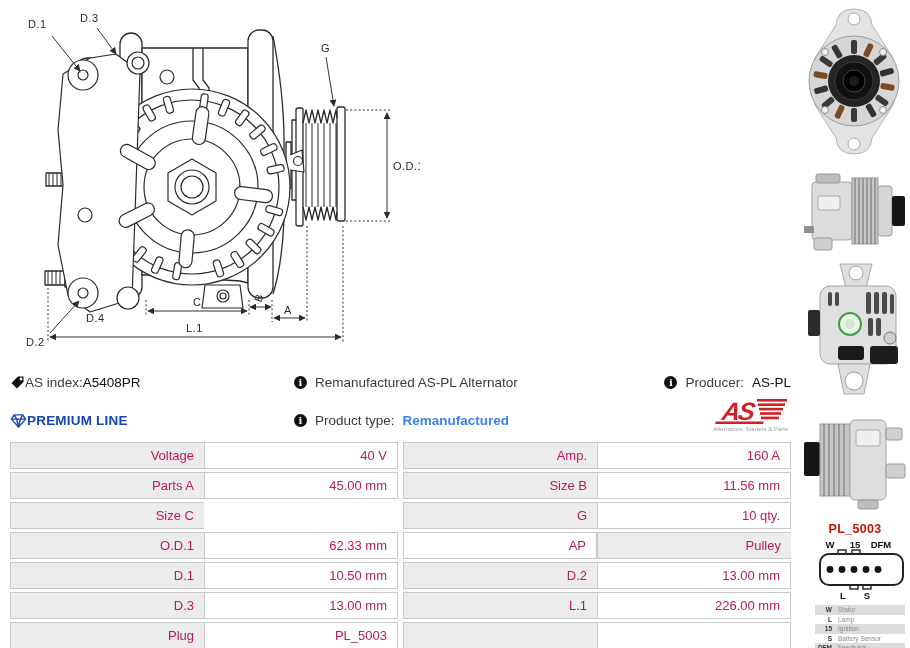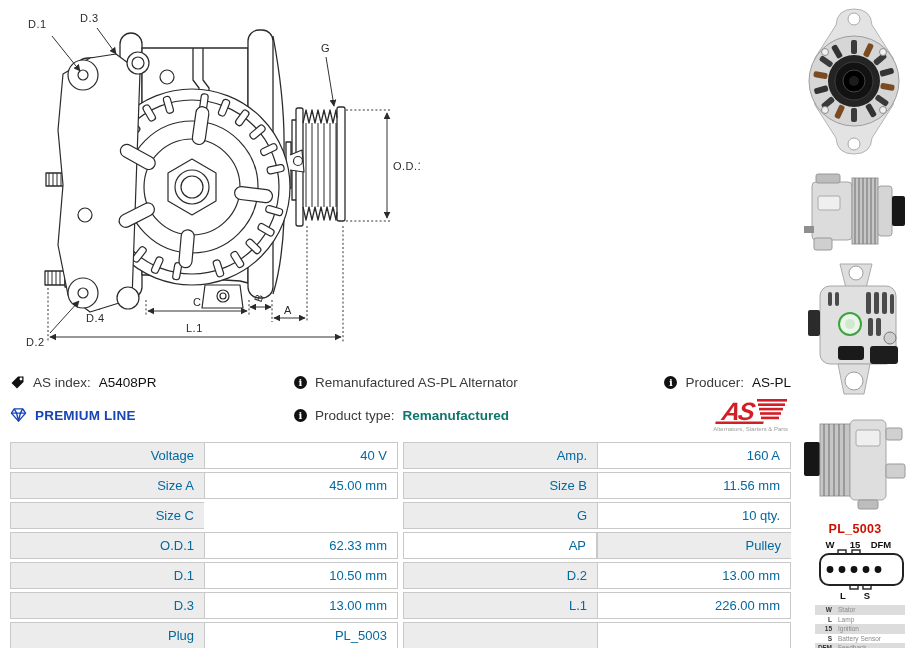--- a/index.html
+++ b/index.html
@@ -13,38 +13,38 @@
   .dim-label{font-size:11px;fill:#2b2b2b;letter-spacing:.5px;}
 
   
   .photos{position:absolute;left:798px;top:0;width:112px;display:flex;flex-direction:column;align-items:center;}
   .photos svg{display:block;}
 
   
   .info{position:absolute;left:10px;top:369px;width:781px;font-size:13.5px;}
   .info-row{display:flex;align-items:center;height:17px;}
   .info-row.r1{margin-top:5px;}
-  .info-row.r2{margin-top:15px;align-items:flex-end;}
-  .info-col1{width:284px;display:flex;align-items:center;gap:8px;}
+  .info-row.r2{margin-top:21px;}
+  .info-col1{width:284px;display:flex;align-items:center;}
   .info-col2{flex:1;display:flex;align-items:center;gap:8px;}
   .info-col3{margin-left:auto;display:flex;align-items:center;gap:8px;}
   .b{font-weight:normal;color:#101010;}
   .premium{color:#1845b5;font-weight:bold;letter-spacing:.2px;}
-  .green{color:#0f766e;font-weight:bold;}
+  .green{color:#3b82f6;font-weight:bold;}
   .info-icon{width:13px;height:13px;border-radius:50%;background:#111;color:#fff;
              display:inline-flex;align-items:center;justify-content:center;
              font-family:"DejaVu Serif",serif;font-size:10px;font-weight:bold;flex:0 0 13px;}
   .as-logo{position:absolute;right:0;top:28px;width:96px;height:36px;}
 
   
   .spec-table{position:absolute;left:10px;top:442px;width:781px;}
   .trow{display:grid;grid-template-columns:1fr 1fr;column-gap:5px;margin-bottom:3px;}
   .half{display:grid;grid-template-columns:1fr 1fr;}
   .cell{height:25px;line-height:25px;font-size:13px;text-align:right;padding-right:10px;
-        border:1px solid #c9c9c9;color:#0369a1;background:#fff;overflow:hidden;}
+        border:1px solid #c9c9c9;color:#be185d;background:#fff;overflow:hidden;}
   .cell.label{background:#ececec;border-right:none;}
 
   
   .plug{position:absolute;left:799px;top:515px;width:112px;}
   .plug-title{text-align:center;color:#cc1100;font-weight:bold;font-size:12.5px;margin-top:7px;letter-spacing:.3px;}
   .plug svg{display:block;margin-top:2px;}
   .legend{margin-top:3px;width:90px;margin-left:16px;}
   .legend-row{display:grid;grid-template-columns:20px 1fr;height:9.5px;line-height:9.5px;font-size:6.5px;}
   .legend-row:nth-child(odd){background:#dcdcdc;}
   .legend-key{font-weight:bold;color:#333;text-align:right;padding-right:3px;}
@@ -415,21 +415,21 @@
           <div class="cell label">Voltage</div>
           <div class="cell value">40 V</div>
         </div>
       <div class="half">
           <div class="cell label">Amp.</div>
           <div class="cell value">160 A</div>
         </div>
     </div>
     <div class="trow">
       <div class="half">
-          <div class="cell label">Size A</div>
+          <div class="cell label">Parts A</div>
           <div class="cell value">45.00 mm</div>
         </div>
       <div class="half">
           <div class="cell label">Size B</div>
           <div class="cell value">11.56 mm</div>
         </div>
     </div>
     <div class="trow">
       <div class="half">
           <div class="cell label">Size C</div>

